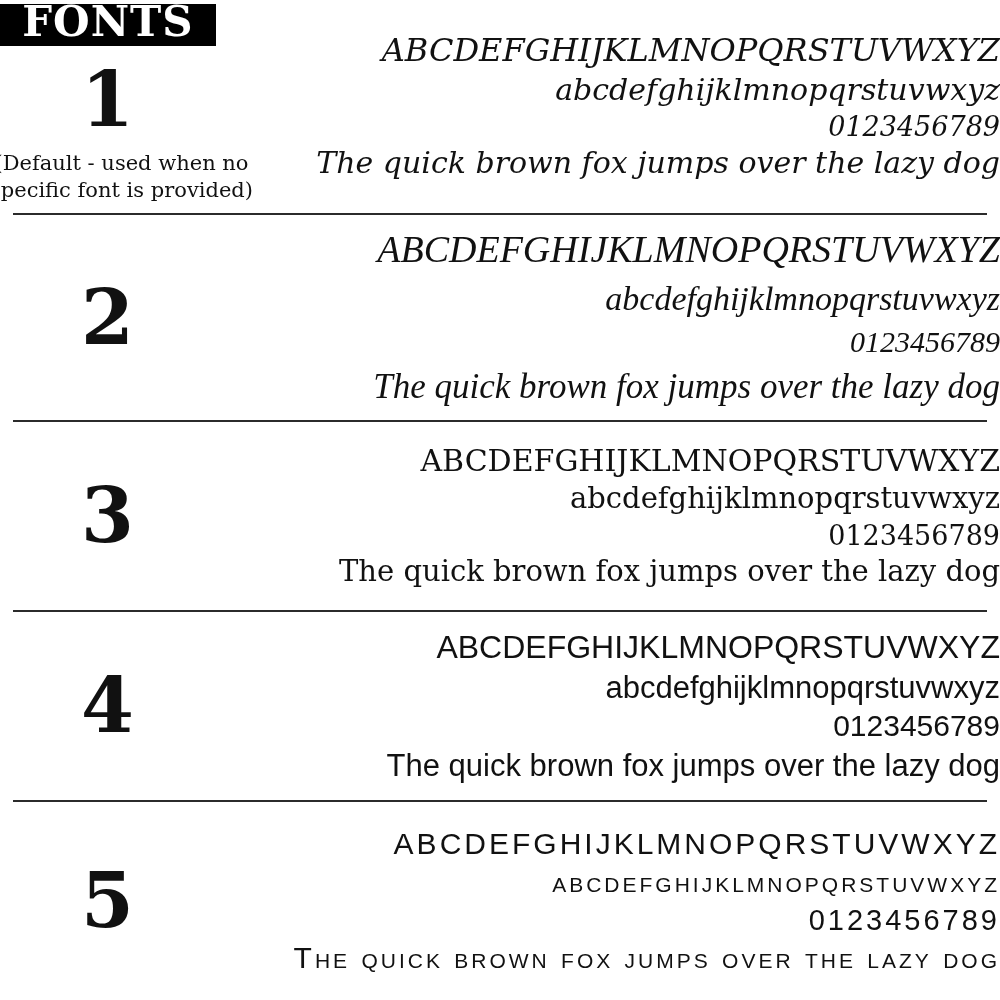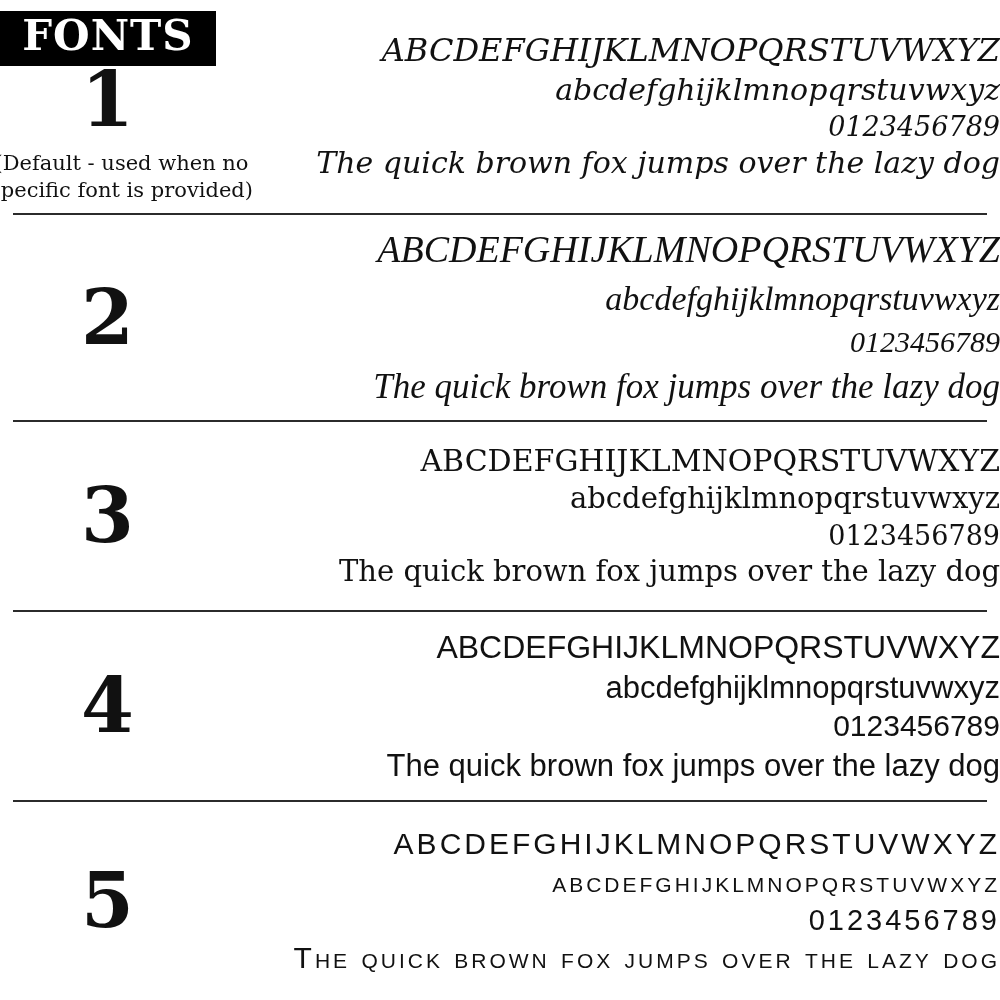--- a/index.html
+++ b/index.html
@@ -11,28 +11,28 @@
     position: relative;
     width: 1000px;
     height: 1000px;
     background: #ffffff;
     color: #111111;
     overflow: hidden;
     font-family: "Liberation Serif", serif;
   }
   .header-box {
     position: absolute;
-    top: 11px;
+    top: 4px;
     left: 0;
     width: 216px;
-    height: 55px;
+    height: 42px;
     background: #000000;
     color: #ffffff;
     display: flex;
-    align-items: flex-start;
+    align-items: flex-end;
     justify-content: center;
     font-family: "DejaVu Serif", serif;
     font-weight: bold;
     font-size: 42px;
     letter-spacing: 1px;
   }
   .section {
     display: flex;
     box-sizing: border-box;
   }

